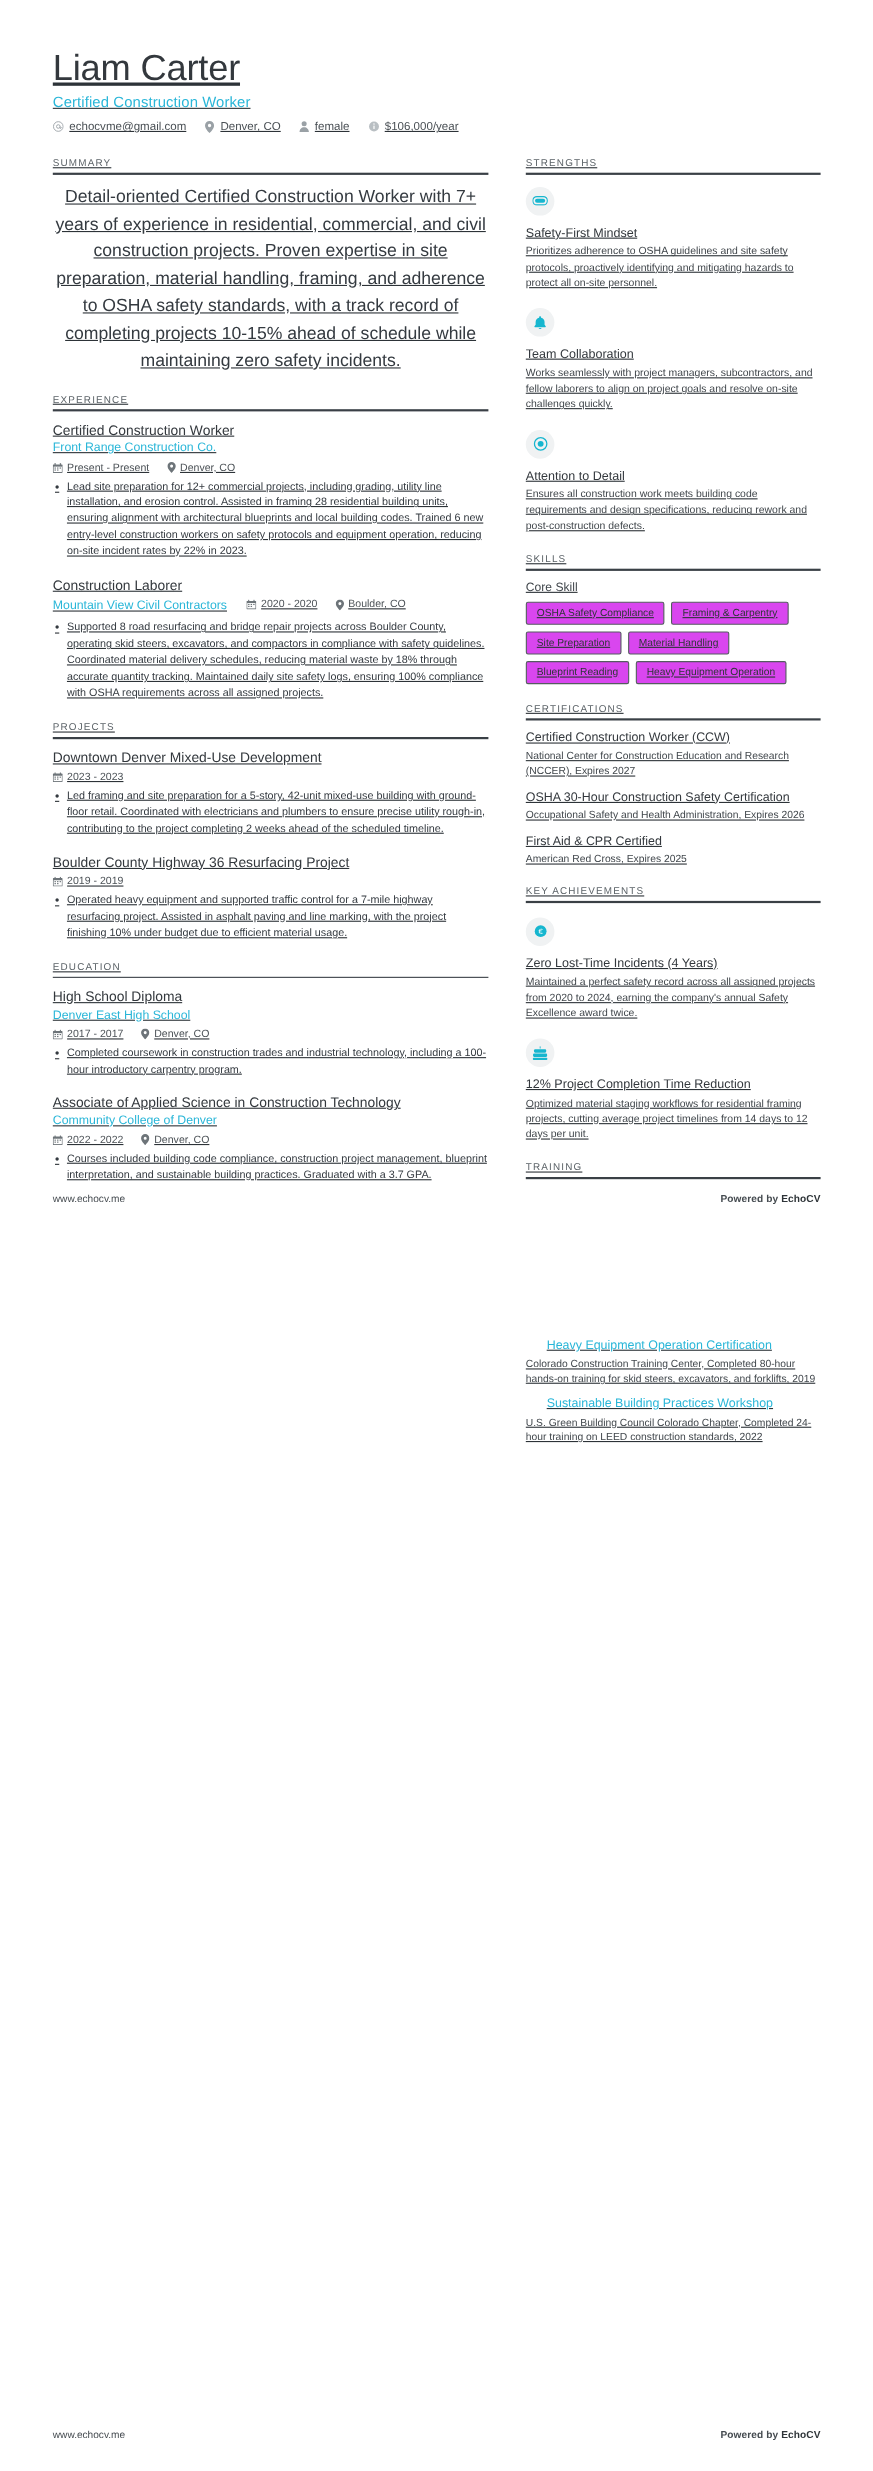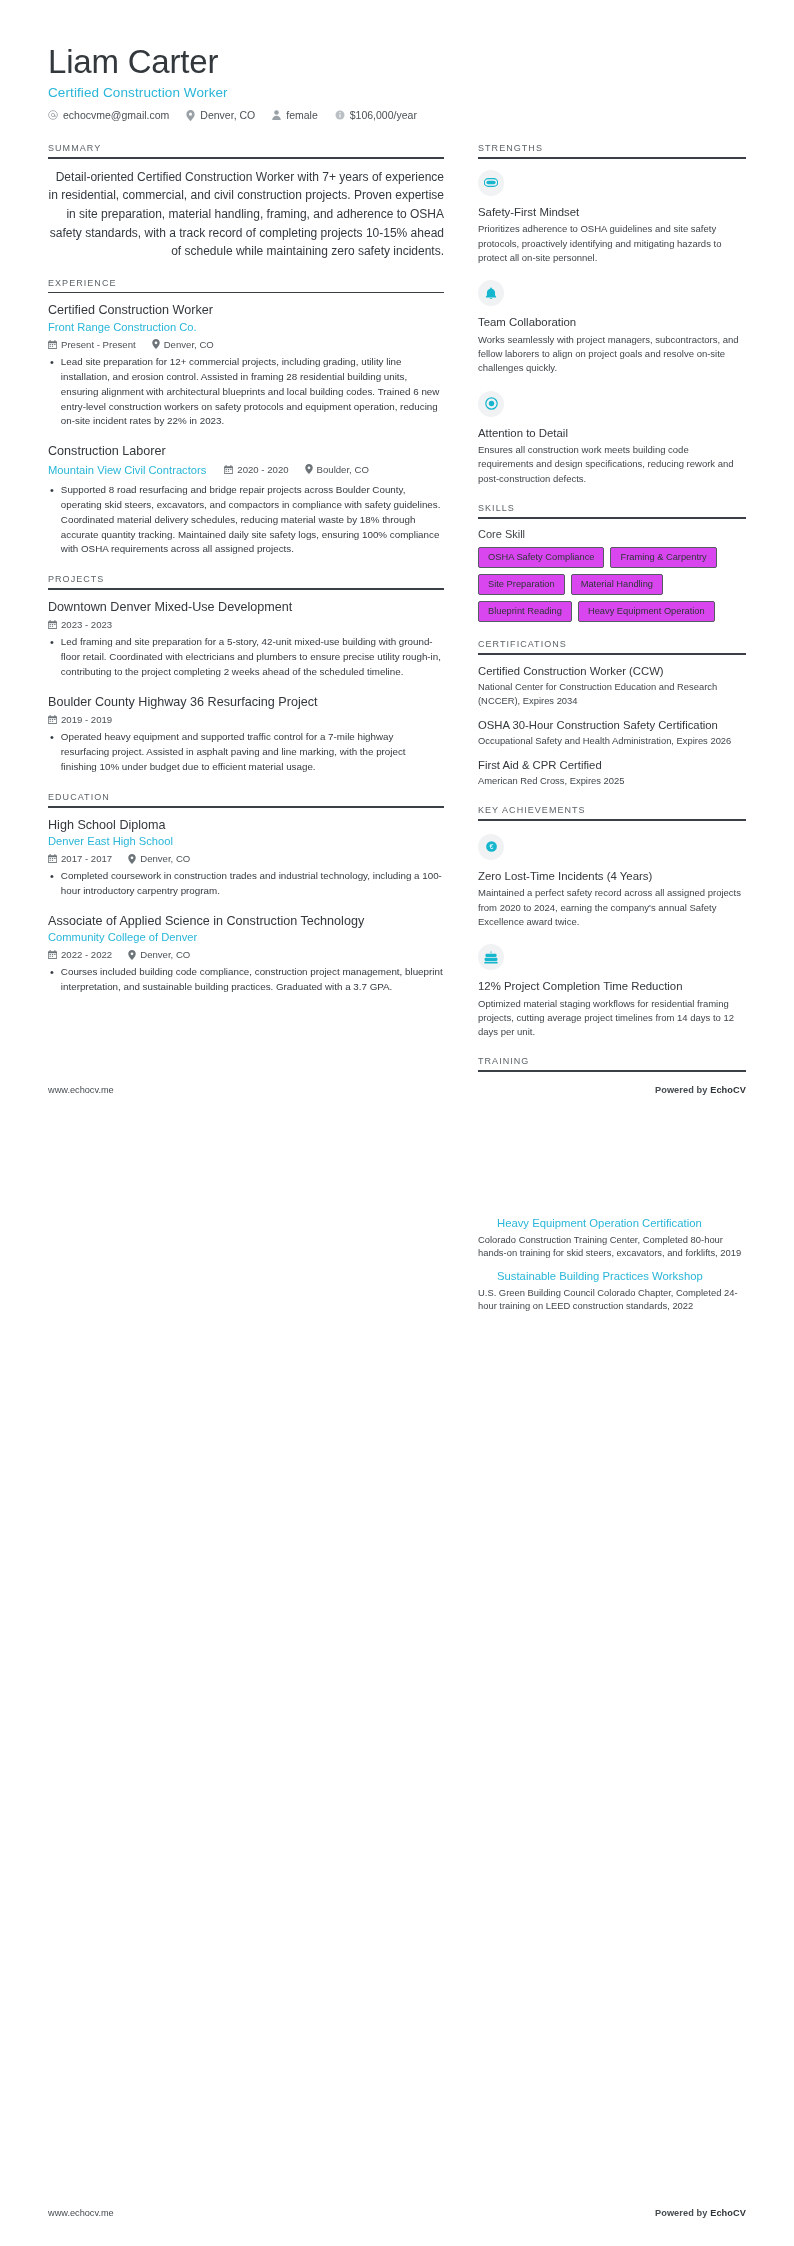--- a/index.html
+++ b/index.html
@@ -4,21 +4,21 @@
 <style>
   * { box-sizing: border-box; margin: 0; padding: 0; }
   html, body {
     width: 794px;
     background: #ffffff;
     font-family: "Liberation Sans", "DejaVu Sans", sans-serif;
     color: #2d3338;
   }
   body { width: 794px; min-height: 2246px; position: relative; }
 
-  .page { width: 630px; position: relative; }
+  .page { width: 630px; position: relative; text-decoration: underline; }
 
   
   .sheet {
     position: relative;
     width: 794px;
     height: 1123px;
     background: #fff;
     padding: 44px 48px 0 48px;
   }
   .sheet.two { height: 1123px; }
@@ -73,24 +73,24 @@
     text-transform: uppercase;
     padding-bottom: 4px;
   }
   .sec-rule {
     height: 1.6px;
     background: #3a4046;
     margin-bottom: 9px;
   }
 
   .summary-txt {
-    font-size: 12px;
+    font-size: 16px;
     line-height: 1.55;
     color: #343a40;
-    text-align: right;
+    text-align: center;
   }
 
   
   .entry { margin-bottom: 14px; }
   .entry:last-child { margin-bottom: 2px; }
   .e-title {
     font-size: 12.6px;
     color: #33383d;
     font-weight: 400;
     line-height: 1.3;
@@ -559,21 +559,21 @@
           <span class="pill">Blueprint Reading</span>
           <span class="pill">Heavy Equipment Operation</span>
         </div>
       </div>
 
       <div class="sec">
         <div class="sec-h">CERTIFICATIONS</div>
         <div class="sec-rule"></div>
         <div class="cert">
           <div class="cert-t">Certified Construction Worker (CCW)</div>
-          <div class="cert-d">National Center for Construction Education and Research (NCCER), Expires 2034</div>
+          <div class="cert-d">National Center for Construction Education and Research (NCCER), Expires 2027</div>
         </div>
         <div class="cert">
           <div class="cert-t">OSHA 30-Hour Construction Safety Certification</div>
           <div class="cert-d">Occupational Safety and Health Administration, Expires 2026</div>
         </div>
         <div class="cert">
           <div class="cert-t">First Aid &amp; CPR Certified</div>
           <div class="cert-d">American Red Cross, Expires 2025</div>
         </div>
       </div>

